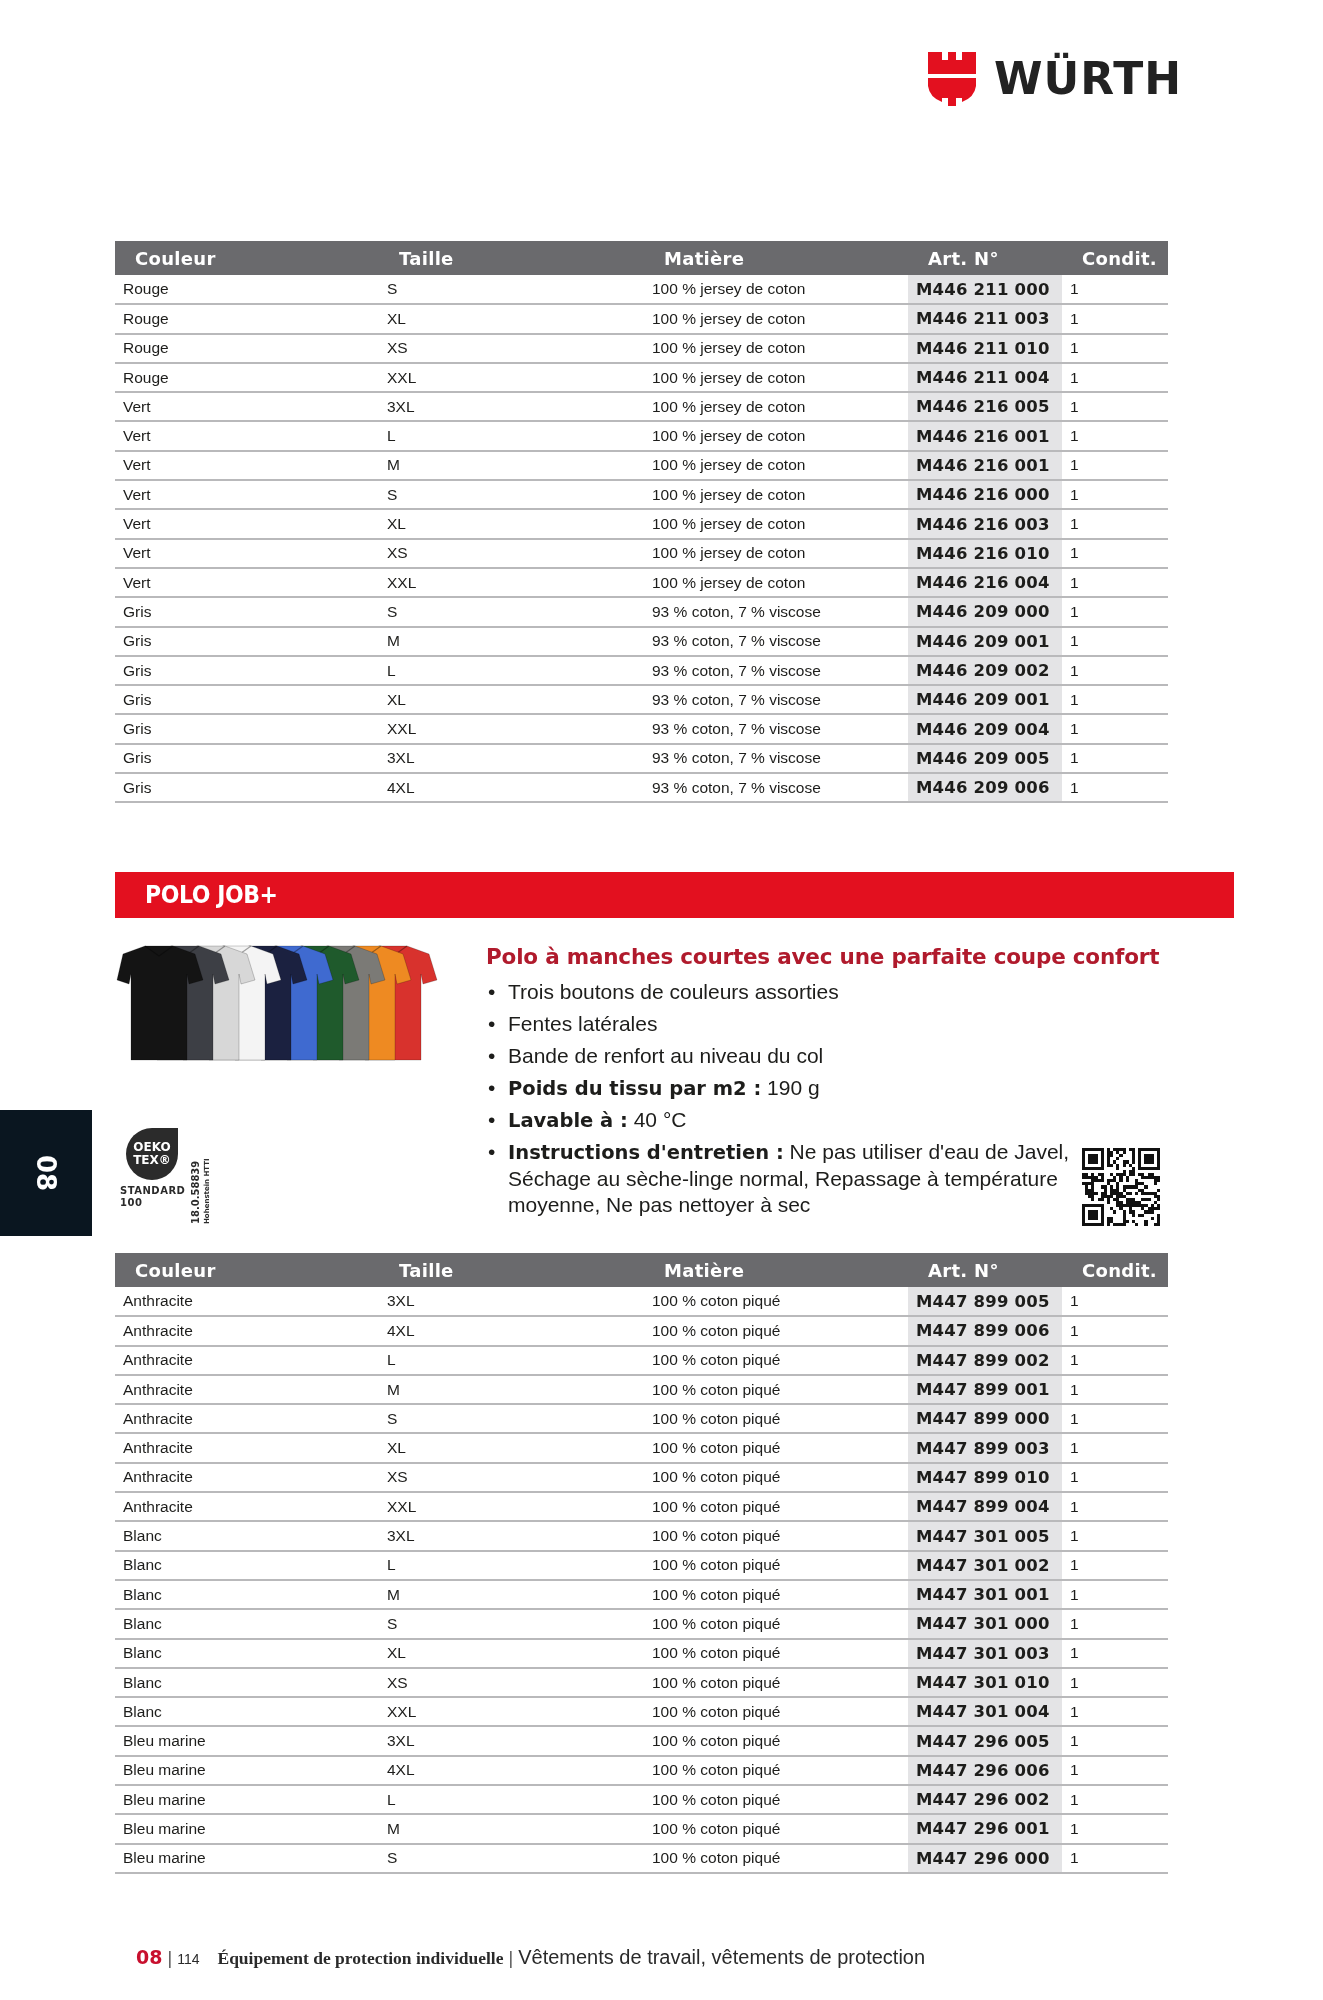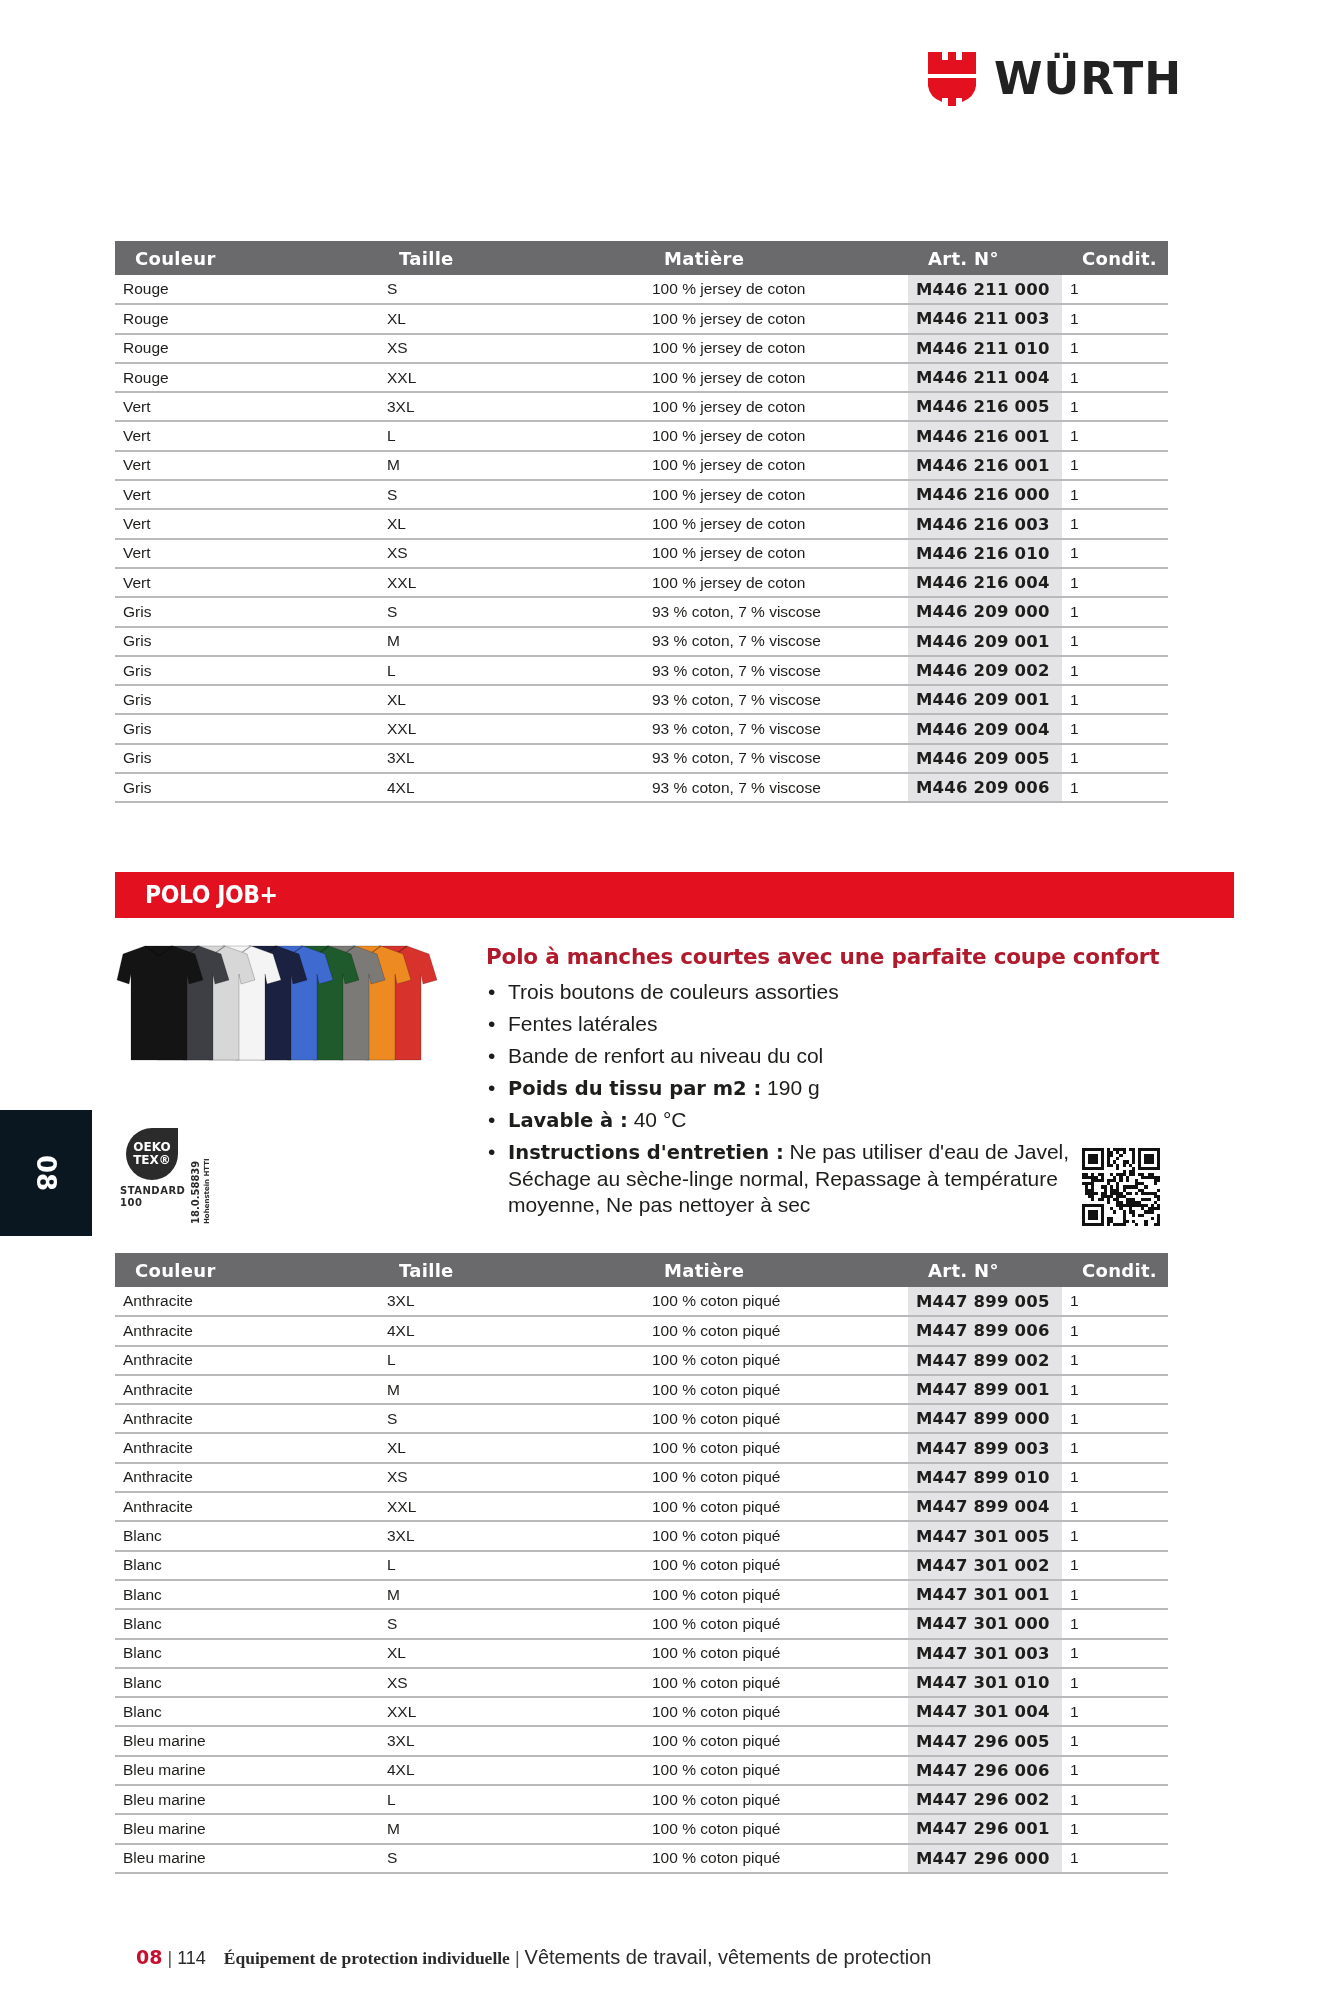--- a/index.html
+++ b/index.html
@@ -50,21 +50,21 @@
   .oeko-code { position: absolute; left: 0; top: 96px; transform: rotate(-90deg); transform-origin: left top; font-family: "DejaVu Sans", sans-serif; font-weight: bold; font-size: 10px; color: #2b2b2b; white-space: nowrap; }
   .oeko-inst { position: absolute; left: 13px; top: 96px; transform: rotate(-90deg); transform-origin: left top; font-family: "DejaVu Sans", sans-serif; font-weight: bold; font-size: 7px; color: #2b2b2b; white-space: nowrap; }
 
   
   .qr { position: absolute; left: 1082px; top: 1148px; width: 78px; height: 78px; }
 
   
   .footer { position: absolute; left: 136px; top: 1946px; font-size: 20px; color: #2a2a2a; white-space: nowrap; display: flex; align-items: baseline; }
   .footer-chapter { color: #c8102e; font-family: "DejaVu Sans", sans-serif; font-weight: bold; font-size: 19px; }
   .footer-sep { color: #555; margin: 0 5px; font-size: 18px; }
-  .footer-page { font-size: 18px; margin-right: 18px; }
+  .footer-page { font-size: 14px; margin-right: 18px; }
   .footer-section { font-family: Liberation Serif, serif; font-weight: bold; font-size: 17.5px; }
   .footer-sub { font-size: 20px; }
 </style>
 </head>
 <body>
 
 <div class="logo">
   <svg class="logo-mark" viewBox="0 0 48 54" width="48" height="54">
     <path d="M0 0 H14 V8 H20 V0 H28 V8 H34 V0 H48 V22 H0 Z" fill="#e3101f"></path>
     <path d="M0 26 H48 V34 A24 20 0 0 1 34 50 V46 H28 V54 H20 V46 H14 V50 A24 20 0 0 1 0 34 Z" fill="#e3101f"></path>

